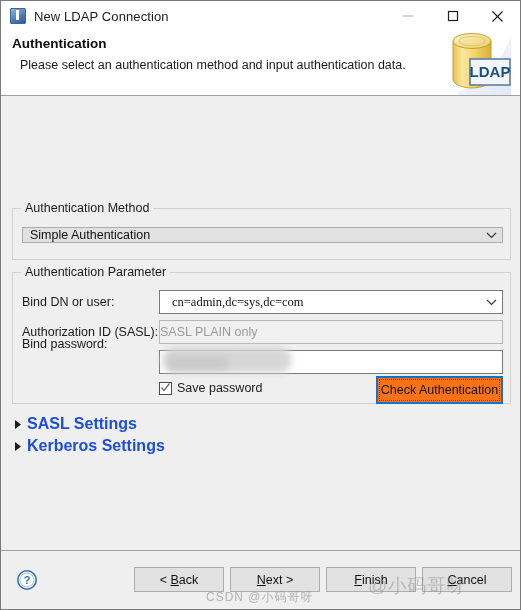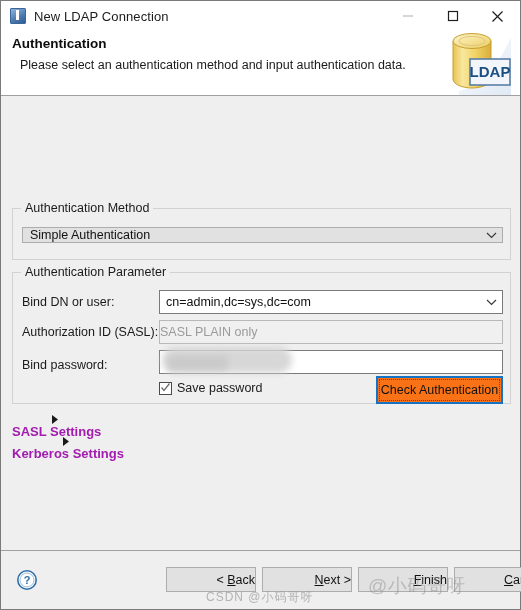--- a/index.html
+++ b/index.html
@@ -198,24 +198,25 @@
     box-sizing: border-box;
     background: #ffffff;
     border: 1px solid #7a7a7a;
     display: flex;
     align-items: center;
     height: 24px;
     font-size: 12.5px;
     color: #111;
   }
   .textcombo .cval {
-    padding-left: 6px;
+    padding-left: 12px;
     flex: 1 1 auto;
     overflow: hidden;
     white-space: nowrap;
+    font-family: Liberation Serif, serif;
   }
   .textcombo .arrow {
     width: 22px;
     display: flex;
     align-items: center;
     justify-content: center;
     flex: 0 0 auto;
   }
 
   .field {
@@ -240,21 +241,21 @@
     font-size: 12.5px;
     color: #1a1a1a;
     white-space: nowrap;
   }
 
   
   #lbl-binddn  { left: 9px;  top: 22px; }
   #cmb-binddn  { left: 146px; top: 17px; width: 344px; }
   #lbl-authz   { left: 9px;  top: 52px; }
   #fld-authz   { left: 146px; top: 47px; width: 344px; }
-  #lbl-bindpw  { left: 9px;  top: 85px; }
+  #lbl-bindpw  { left: 9px;  top: 64px; }
   #fld-bindpw  { left: 146px; top: 77px; width: 344px; }
 
   
   .smudge {
     position: absolute;
     background: #d5d5d5;
     border-radius: 22px;
     filter: blur(3.5px);
     opacity: 0.95;
   }
@@ -302,25 +303,24 @@
     border: 1px dotted #4a4a4a;
     pointer-events: none;
   }
 
   
   .twisty {
     position: absolute;
     left: 11px;
     display: flex;
     align-items: center;
-    font-size: 13px;
+    font-size: 16px;
     font-weight: bold;
-    color: #a21caf;
-    cursor: default;
-    flex-direction: column;
+    color: #1d4ed8;
+    cursor: default;
   }
   .twisty .tri {
     width: 11px;
     display: flex;
     align-items: center;
     justify-content: center;
     margin-right: 4px;
     flex: 0 0 auto;
   }
   #twisty-sasl { top: 319px; }
@@ -345,25 +345,24 @@
   .dlg-btn {
     position: absolute;
     top: 566px;
     height: 25px;
     width: 90px;
     box-sizing: border-box;
     background: #e1e1e1;
     border: 1px solid #adadad;
     display: flex;
     align-items: center;
-    justify-content: flex-end;
+    justify-content: center;
     font-size: 12.5px;
     color: #111;
     cursor: default;
-    margin-left: 32px;
   }
   .mn { text-decoration: underline; }
 
   #btn-back   { left: 133px; }
   #btn-next   { left: 229px; }
   #btn-finish { left: 325px; }
   #btn-cancel { left: 421px; }
 
   
   #watermark {

